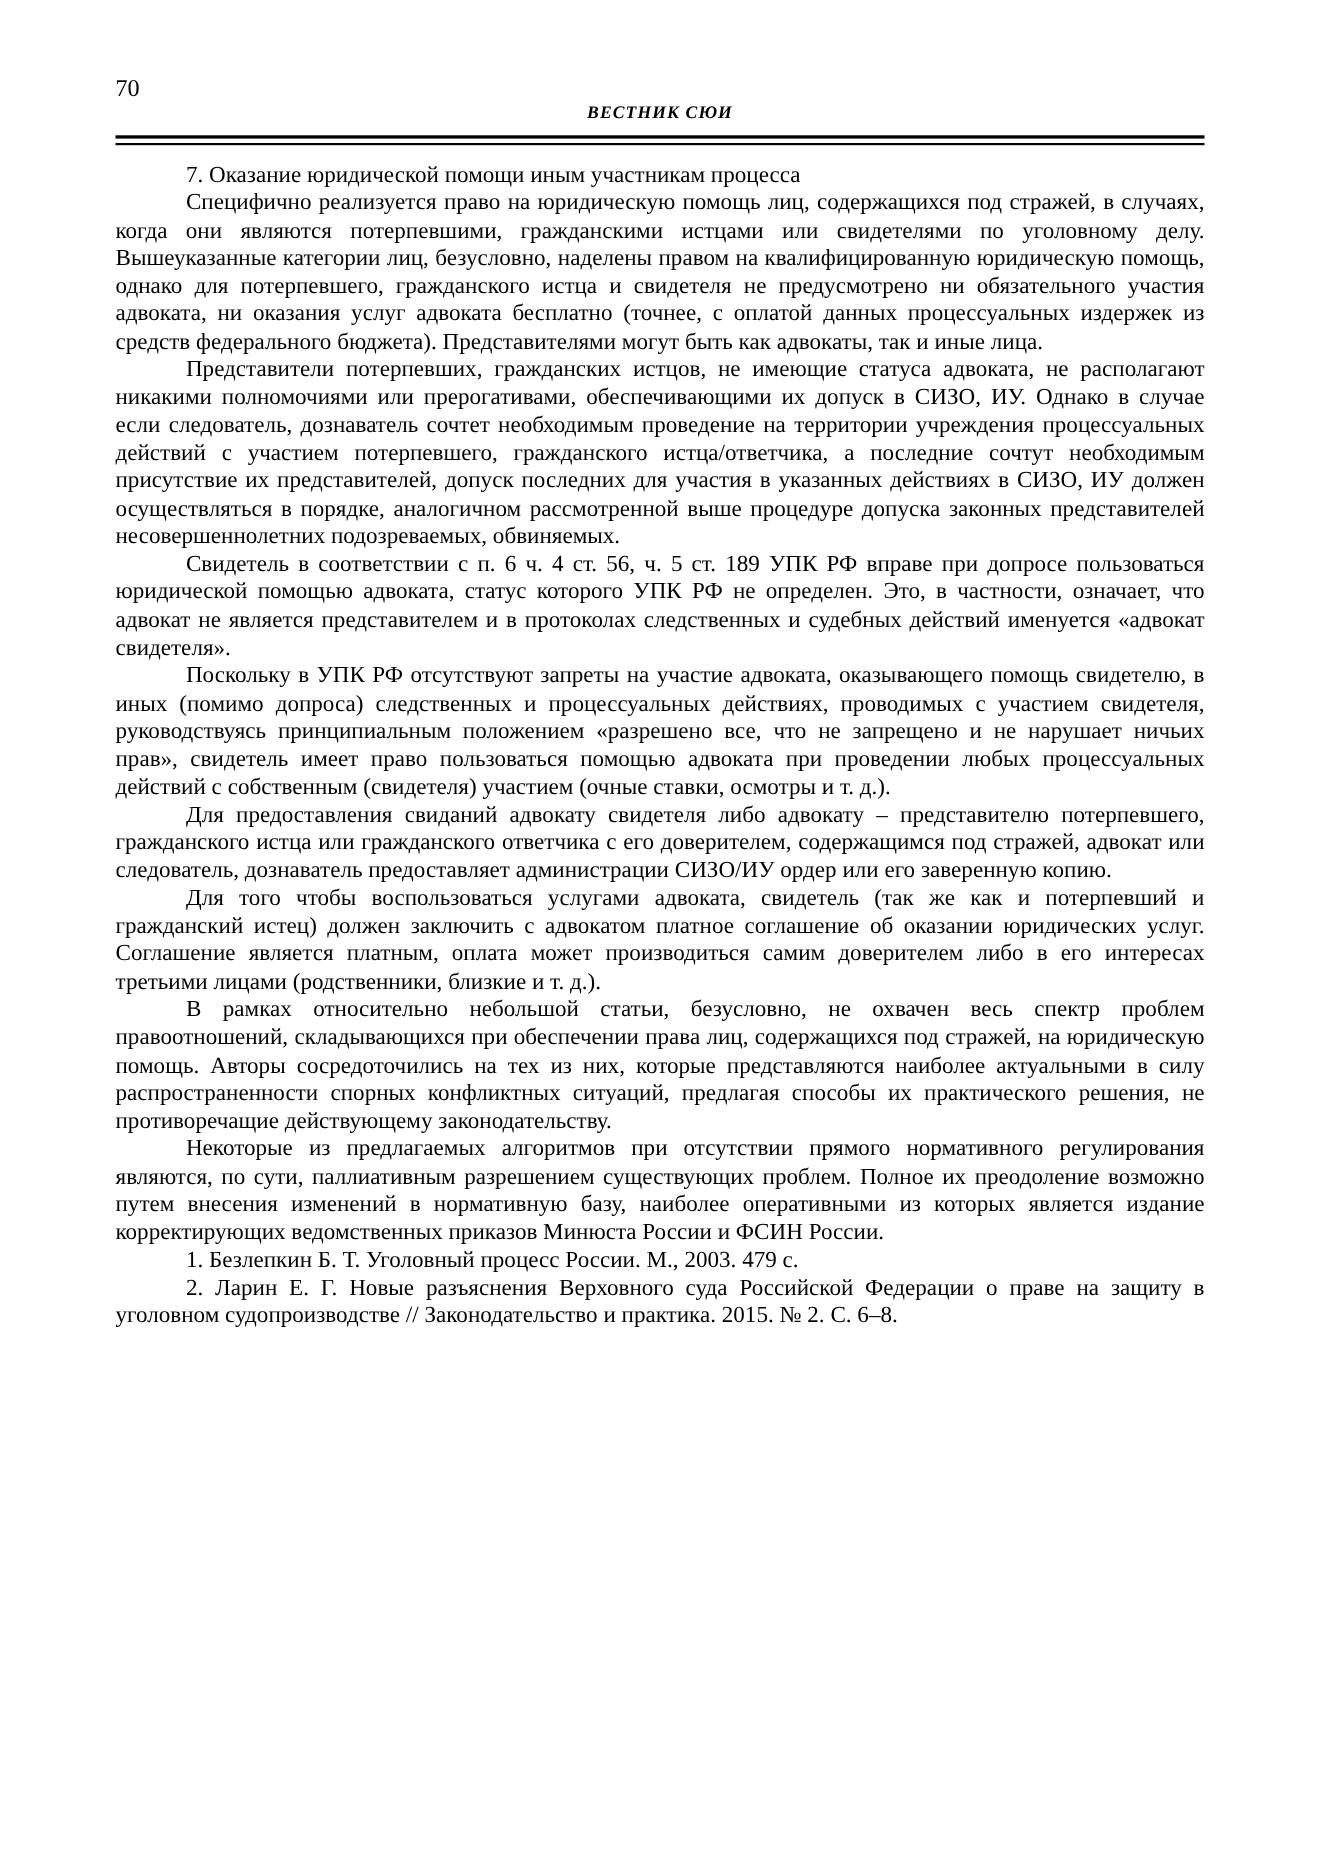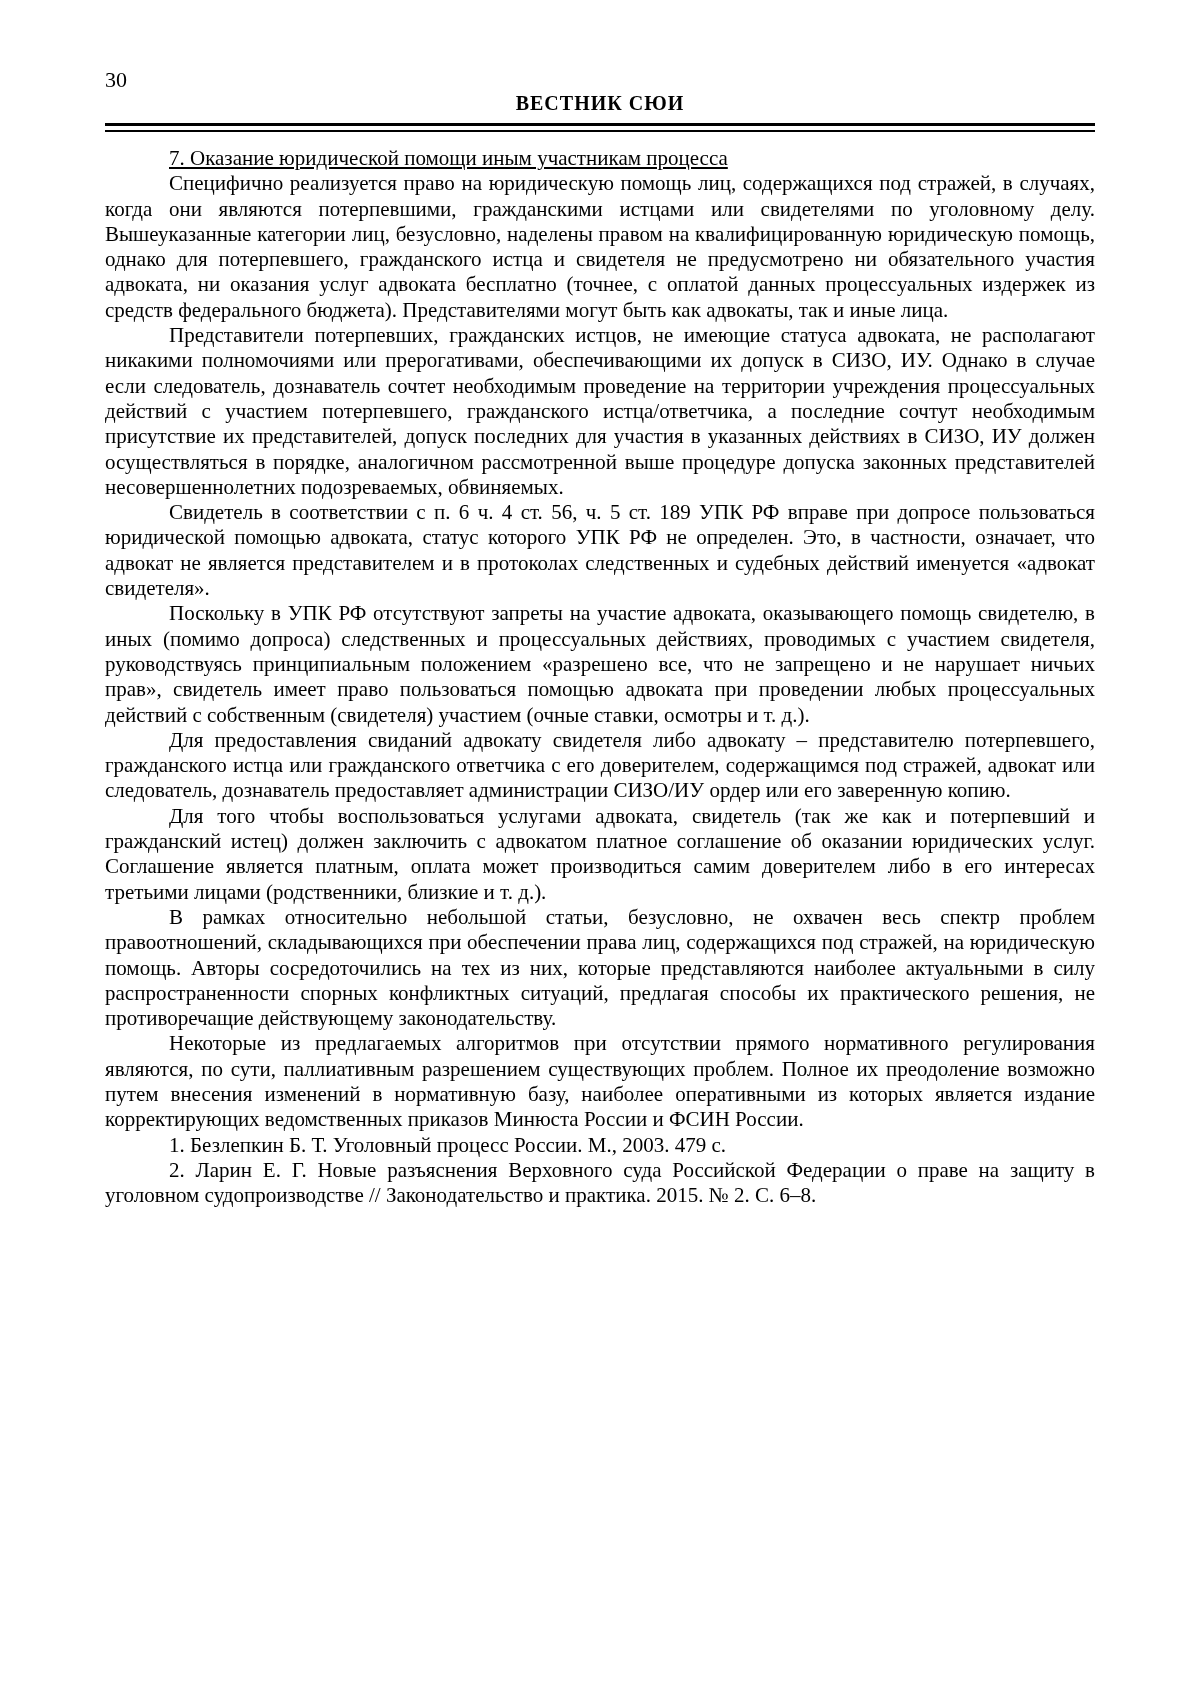--- a/index.html
+++ b/index.html
@@ -19,58 +19,59 @@
     left: 105px;
     top: 68px;
     width: 990px;
   }
   .page-number {
     font-size: 22px;
     line-height: 24px;
   }
   .journal-title {
     text-align: center;
-    font-size: 20px;
+    font-size: 16px;
     line-height: 22px;
     font-weight: bold;
+    font-style: italic;
     letter-spacing: 1px;
     margin-top: 0px;
   }
   .double-rule {
     margin-top: 9px;
     height: 9px;
     border-top: 3.5px solid #000;
     border-bottom: 2px solid #000;
   }
   .body-text {
     margin-top: 14px;
     font-size: 21px;
     line-height: 25.3px;
     text-align: justify;
   }
   .body-text p {
     margin: 0;
     text-indent: 64px;
   }
-  .u { text-decoration: underline; }
+  .u { }
   .biblio-title {
     text-align: center;
     font-weight: bold;
     text-indent: 0 !important;
     margin-top: 60px !important;
     margin-bottom: 30px !important;
   }
 </style>
 </head>
 <body>
 
 <div class="page">
   <div class="content">
 
-    <div class="page-number">30</div>
+    <div class="page-number">70</div>
 
     <div class="journal-title">ВЕСТНИК СЮИ</div>
 
     <div class="double-rule"></div>
 
     <div class="body-text">
 
       <p><span class="u">7. Оказание юридической помощи иным участникам процесса</span></p>
 
       <p>Специфично реализуется право на юридическую помощь лиц, содержащихся под стражей, в случаях, когда они являются потерпевшими, гражданскими истцами или свидетелями по уголовному делу. Вышеуказанные категории лиц, безусловно, наделены правом на квалифицированную юридическую помощь, однако для потерпевшего, гражданского истца и свидетеля не предусмотрено ни обязательного участия адвоката, ни оказания услуг адвоката бесплатно (точнее, с оплатой данных процессуальных издержек из средств федерального бюджета). Представителями могут быть как адвокаты, так и иные лица.</p>

